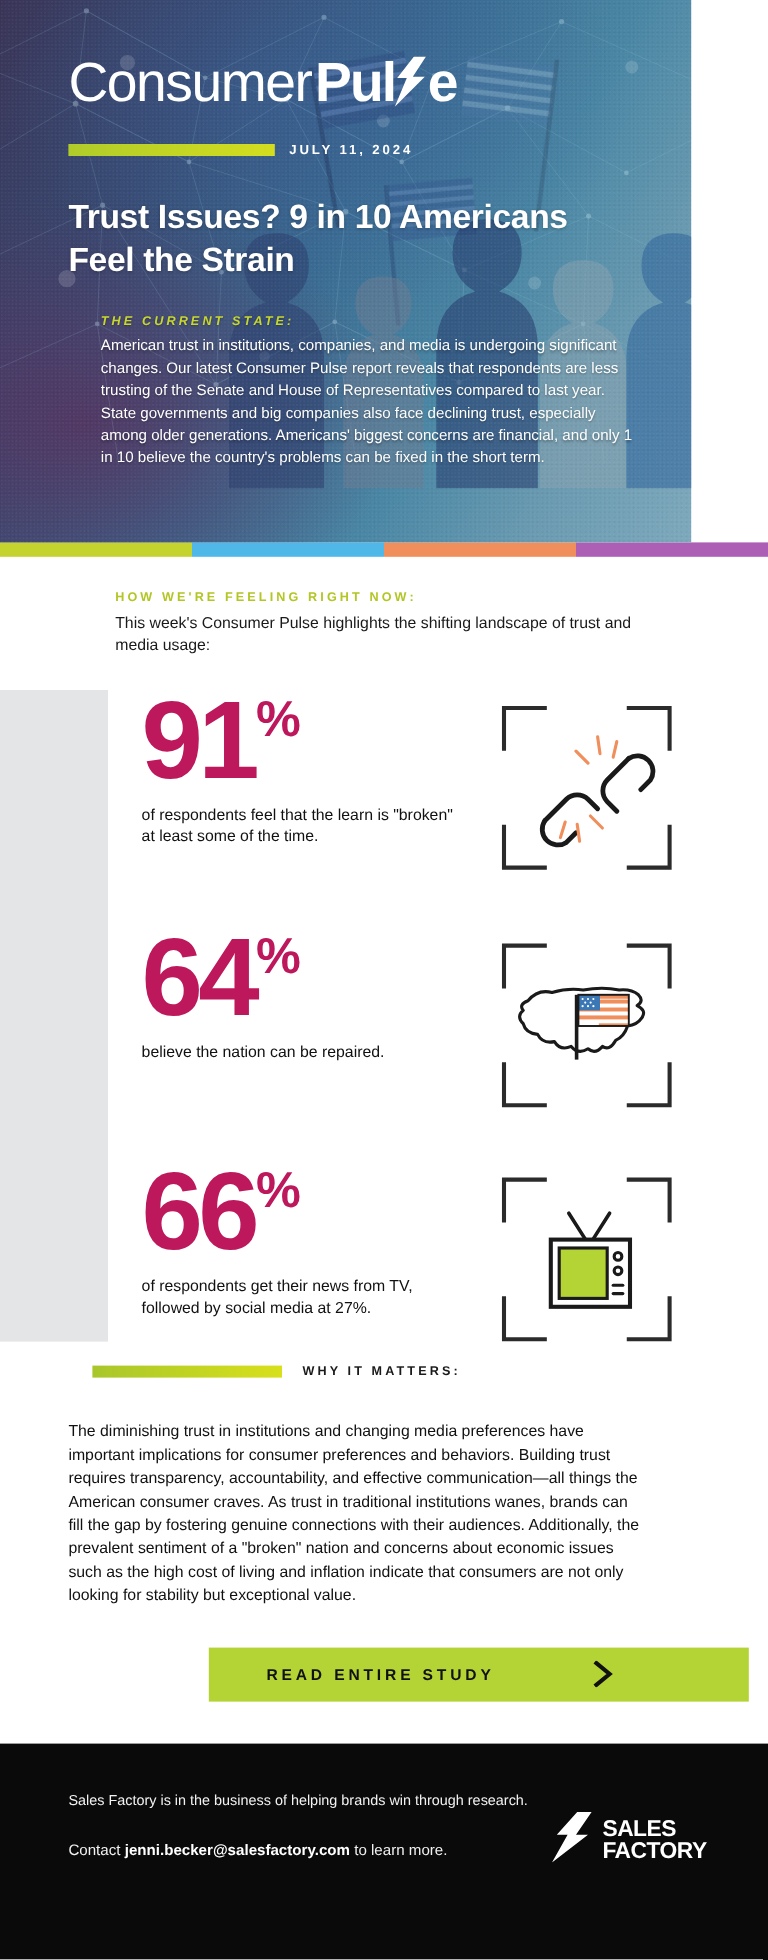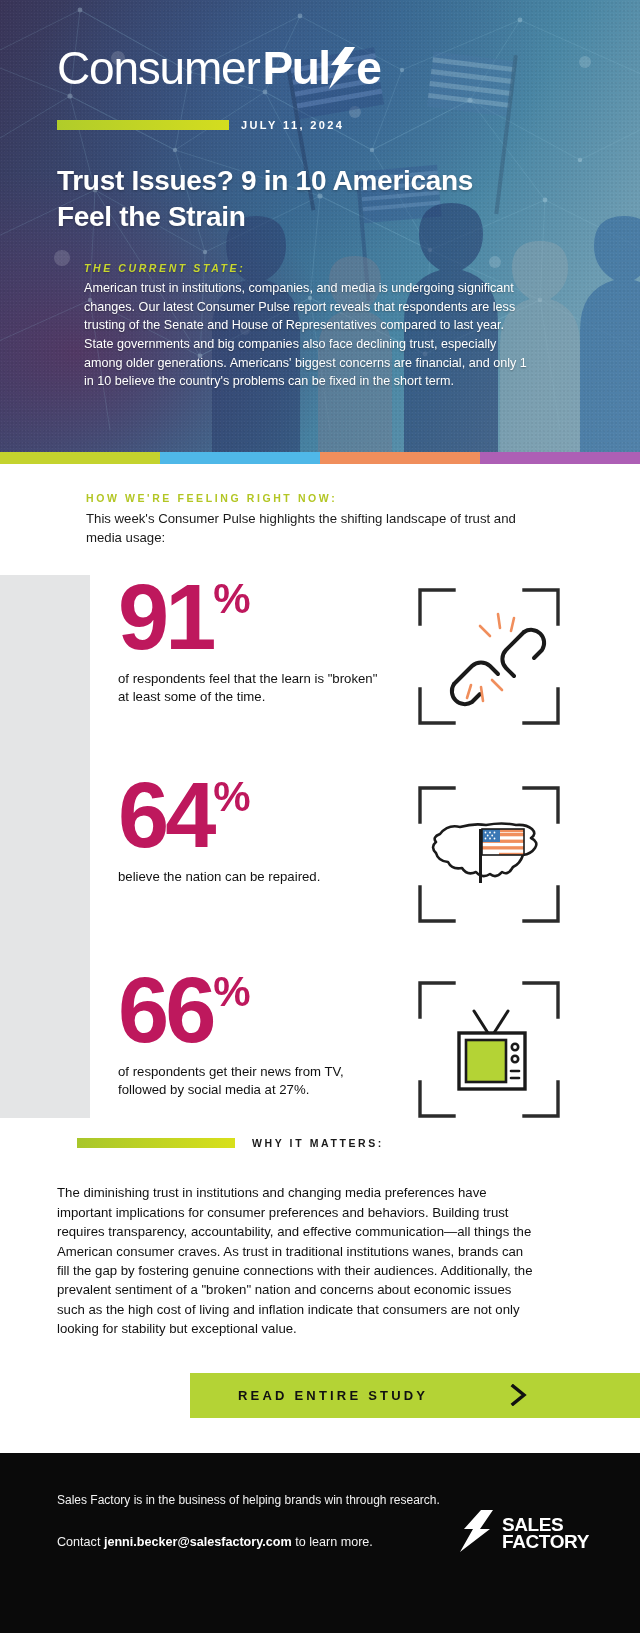--- a/index.html
+++ b/index.html
@@ -10,21 +10,21 @@
     width:640px;
     height:1633px;
     position:relative;
     overflow:hidden;
     -webkit-font-smoothing:antialiased;
   }
 
   
   .hero {
     position:relative;
-    width:640px;
+    width:576px;
     height:452px;
     overflow:hidden;
     background:
       radial-gradient(ellipse 420px 300px at 12% 78%, rgba(86,52,96,.85) 0%, rgba(86,52,96,0) 62%),
       radial-gradient(ellipse 380px 260px at 46% 18%, rgba(58,96,150,.55) 0%, rgba(58,96,150,0) 68%),
       linear-gradient(118deg, #3a3558 0%, #384a72 24%, #3a6c92 46%, #4a87a5 66%, #6c9cb2 84%, #7ea9bd 100%);
   }
   .hero-net { position:absolute; inset:0; opacity:.5; }
   .hero-people { position:absolute; inset:0; }
   .hero-noise {
@@ -99,21 +99,21 @@
     font-size:12.6px;
     line-height:1.48;
     text-shadow:0 1px 2px rgba(0,0,0,.35);
   }
 
   
   .stripe { display:flex; width:640px; height:12px; }
   .stripe span { flex:1 1 25%; height:12px; }
 
   
-  .feeling { position:relative; padding:28px 0 0 2px; }
+  .feeling { position:relative; padding:28px 0 0 12px; }
   .fl-label {
     margin-left:84px;
     color:#b3c624;
     font-size:10.5px; font-weight:bold; letter-spacing:2.6px;
     margin-bottom:5px;
   }
   .fl-body {
     margin-left:84px; width:460px;
     color:#1a1a1a; font-size:13.2px; line-height:1.45;
   }
@@ -180,21 +180,21 @@
   }
   .why-body {
     margin:34px 0 0 57px;
     width:482px;
     font-size:13.2px; line-height:1.47; color:#111;
   }
 
   
   .cta-zone { position:relative; height:66px; margin-top:34px; }
   .cta {
-    position:absolute; right:0; top:0;
+    position:absolute; right:16px; top:0;
     width:450px; height:45px;
     background:#b4d335;
     display:flex; align-items:center;
     cursor:pointer;
   }
   .cta-text {
     margin-left:48px;
     font-size:13px; font-weight:bold; letter-spacing:3.2px; color:#111;
   }
   .cta-arrow { margin-left:auto; margin-right:112px; display:flex; }

